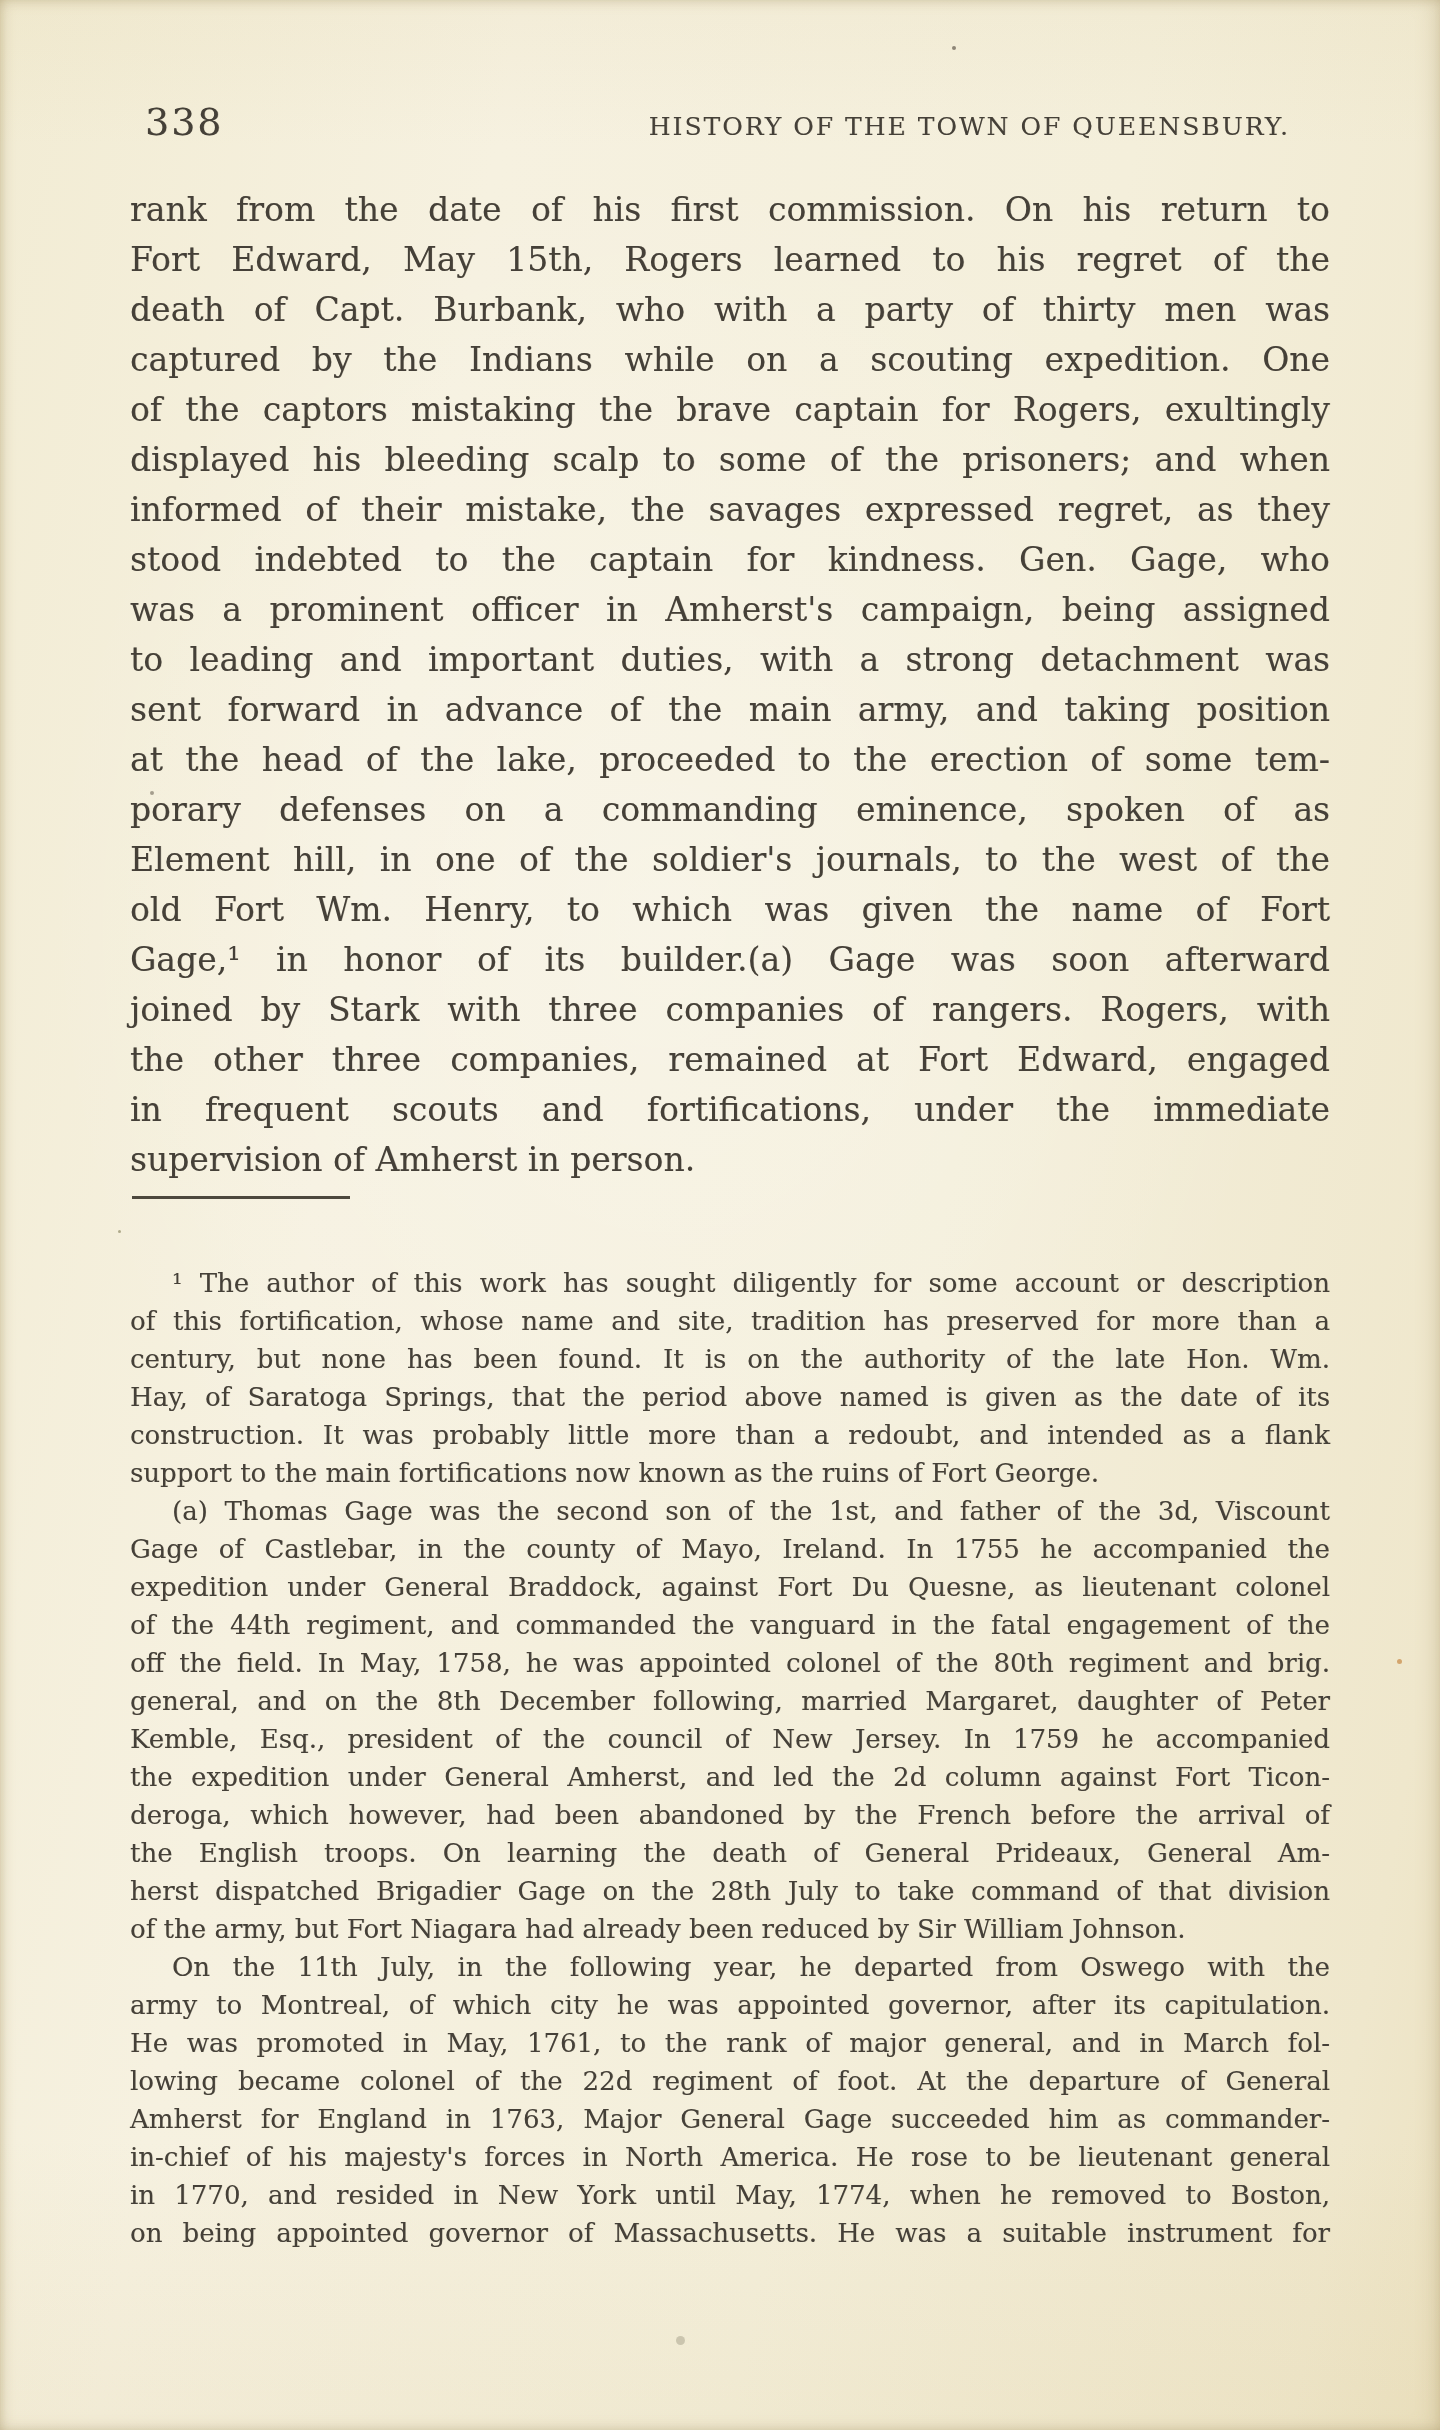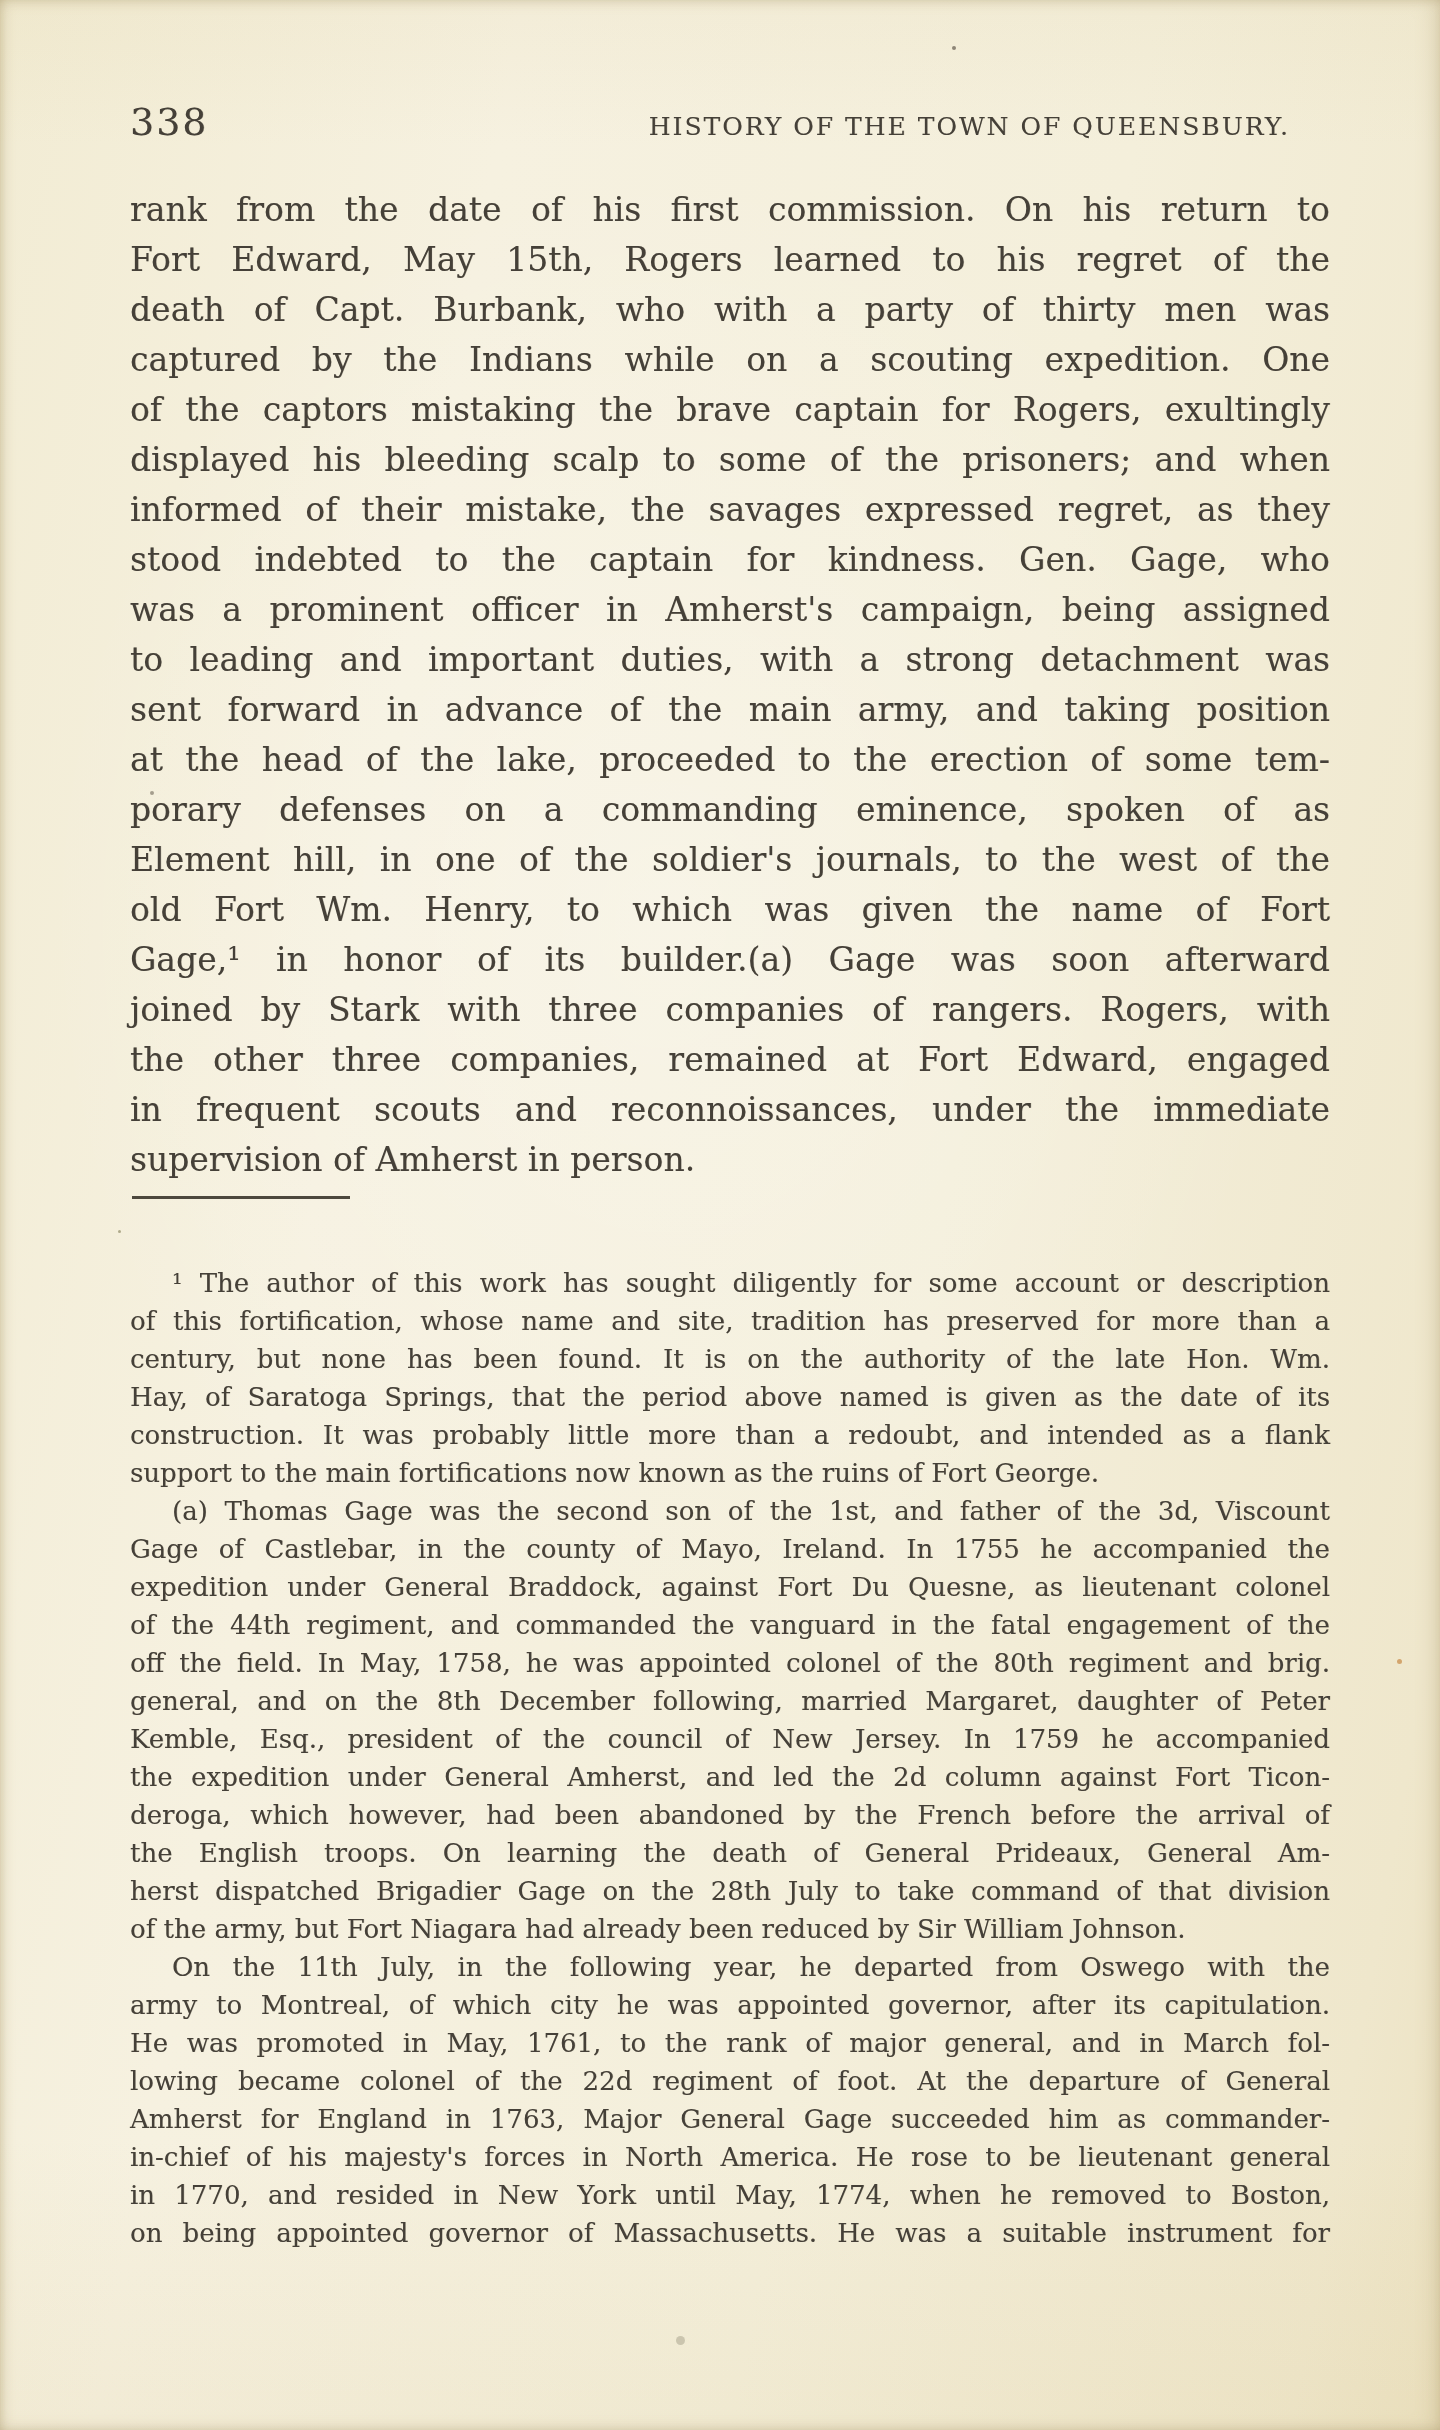--- a/index.html
+++ b/index.html
@@ -75,20 +75,21 @@
     text-shadow: 0.4px 0.4px 0.6px rgba(66,60,48,0.30);
   }
   .tline.no-stretch {
     text-align-last: left;
   }
   .tline.indent {
     text-indent: 42px;
   }
   .header span {
     text-shadow: 0.4px 0.4px 0.6px rgba(66,60,48,0.30);
+    margin-left: 15px;
   }
   .speck {
     position: absolute;
     border-radius: 50%;
     opacity: 0.75;
   }
 </style>
 </head>
 <body>
 
@@ -111,21 +112,21 @@
       <div class="tline">was a prominent officer in Amherst's campaign, being assigned</div>
       <div class="tline">to leading and important duties, with a strong detachment was</div>
       <div class="tline">sent forward in advance of the main army, and taking position</div>
       <div class="tline">at the head of the lake, proceeded to the erection of some tem-</div>
       <div class="tline">porary defenses on a commanding eminence, spoken of as</div>
       <div class="tline">Element hill, in one of the soldier's journals, to the west of the</div>
       <div class="tline">old Fort Wm. Henry, to which was given the name of Fort</div>
       <div class="tline">Gage,¹ in honor of its builder.(a)  Gage was soon afterward</div>
       <div class="tline">joined by Stark with three companies of rangers.  Rogers, with</div>
       <div class="tline">the other three companies, remained at Fort Edward, engaged</div>
-      <div class="tline">in frequent scouts and reconnoissances, under the immediate</div>
+      <div class="tline">in frequent scouts and fortifications, under the immediate</div>
       <div class="tline no-stretch">supervision of Amherst in person.</div>
     </div>
 
   <div class="footnote-rule"></div>
 
   <div class="footnotes">
     <div>
         <div class="tline indent">¹ The author of this work has sought diligently for some account or description</div>
         <div class="tline">of this fortification, whose name and site, tradition has preserved for more than a</div>
         <div class="tline">century, but none has been found.  It is on the authority of the late Hon. Wm.</div>

